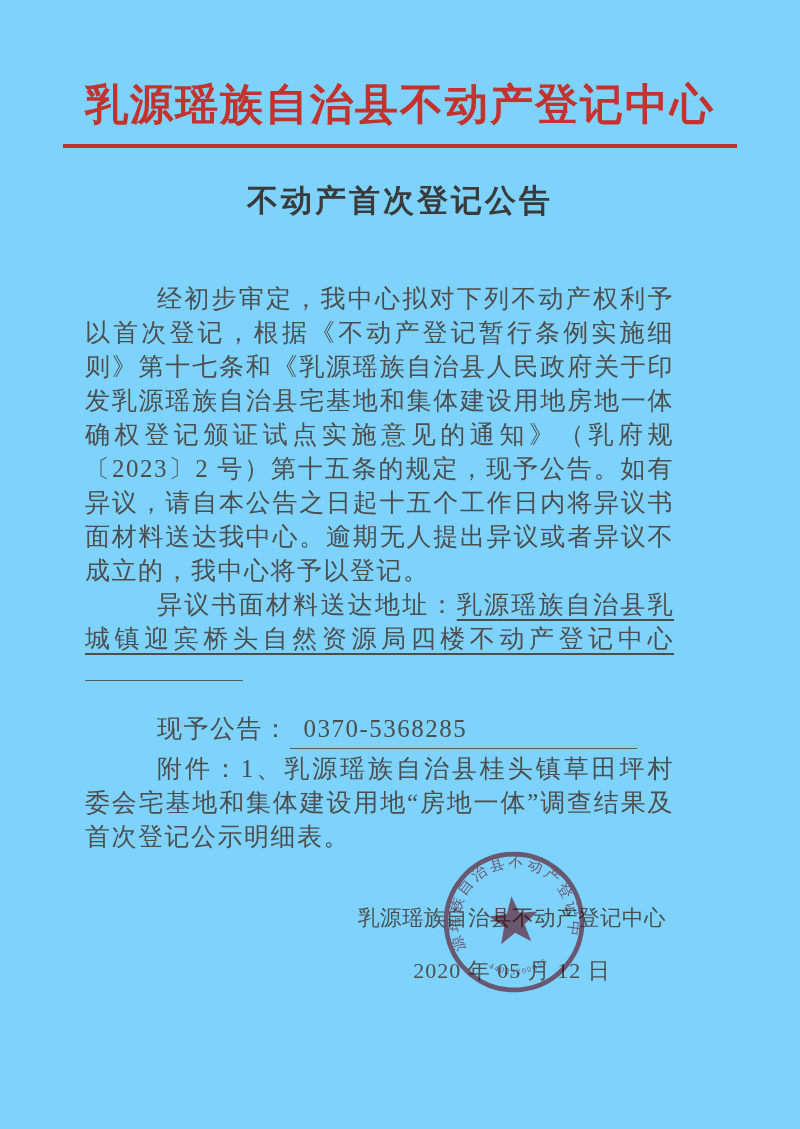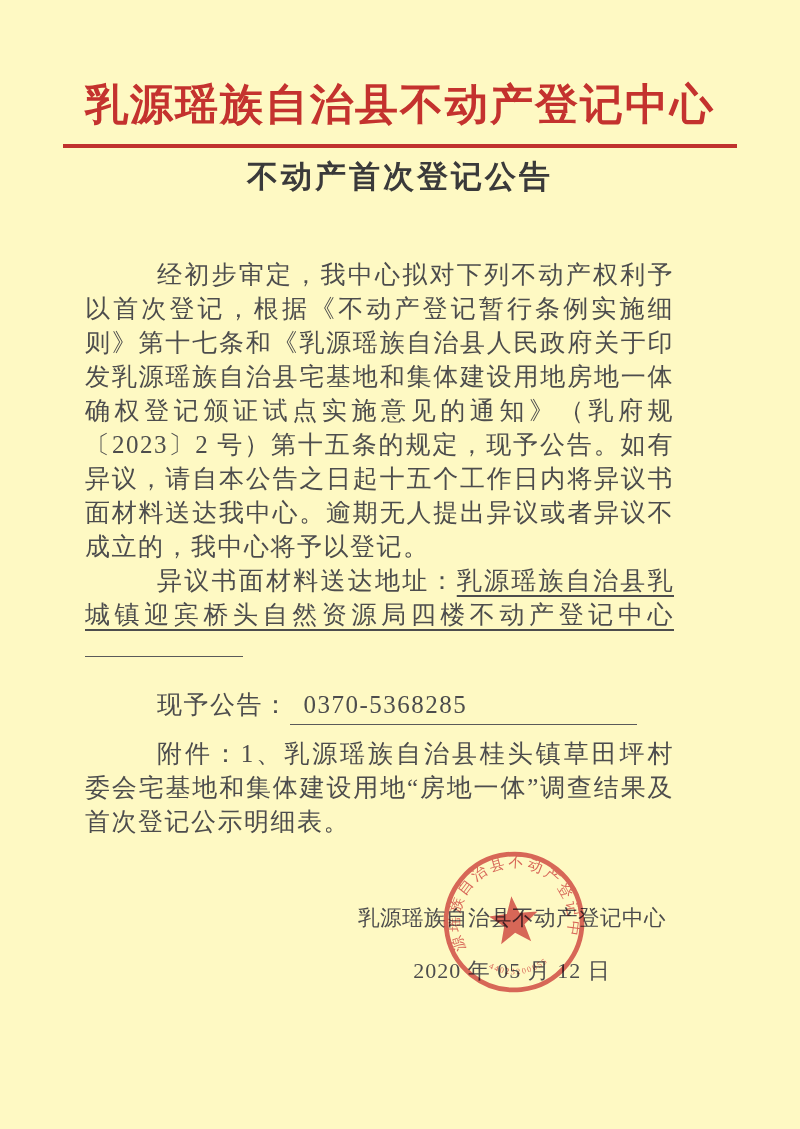--- a/index.html
+++ b/index.html
@@ -2,41 +2,41 @@
 <html><head>
 <meta charset="utf-8">
 <style>
   * { margin: 0; padding: 0; box-sizing: border-box; }
   html, body { background: #e8e8e8; }
   .page {
     position: relative;
     width: 800px;
     height: 1129px;
     margin: 0 auto;
-    background: #fef9c3;
+    background: #7dd3fc;
     overflow: hidden;
     font-family: "Liberation Serif", "DejaVu Serif", serif;
   }
   
   .doc-header { padding-top: 76px; text-align: center; }
   .org-title {
     font-size: 43px;
     font-weight: bold;
     color: #c4322e;
     letter-spacing: 2px;
     white-space: nowrap;
   }
   .red-rule {
     margin: 10px auto 0 auto;
     width: 674px;
     height: 4px;
     background: #c0322e;
   }
   .doc-title {
-    margin-top: 8px;
+    margin-top: 32px;
     font-size: 31px;
     font-weight: bold;
     color: #3a3a3a;
     letter-spacing: 3px;
   }
   
   .doc-body {
     margin: 60px 0 0 85px;
     width: 589px;
     font-size: 25px;
@@ -58,21 +58,21 @@
     border-bottom: 1.5px solid #5a5a5a;
     vertical-align: baseline;
   }
   .contact-line .u-value {
     text-decoration: none;
     display: inline-block;
     text-indent: 0;
     padding: 0 170px 2px 14px;
     border-bottom: 1.5px solid #5a5a5a;
   }
-  .attach-1 { margin-top: 12px; }
+  .attach-1 { margin-top: 3px; }
   .attach-2 { margin-top: 12px; text-indent: 118px !important; }
   
   .signature {
     position: absolute;
     top: 903px;
     left: 358px;
     width: 308px;
     text-align: center;
     color: #4d4d4d;
   }

